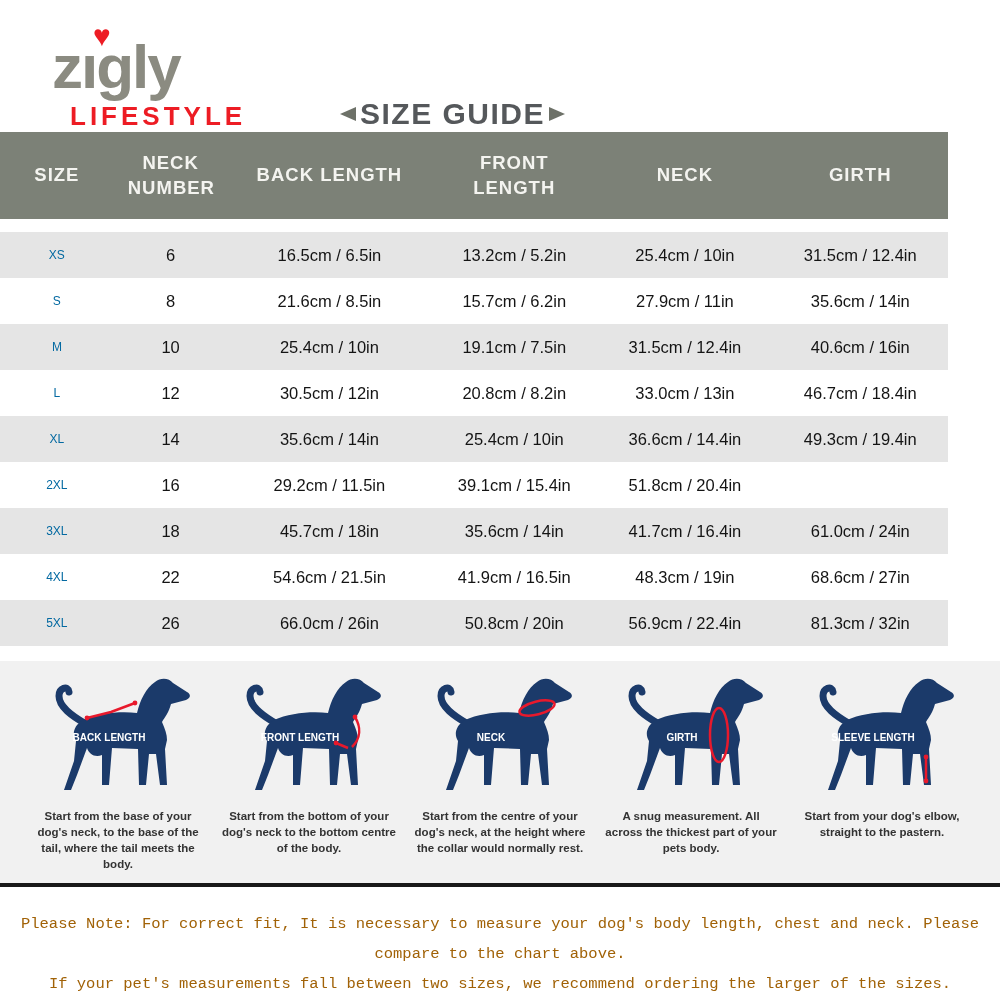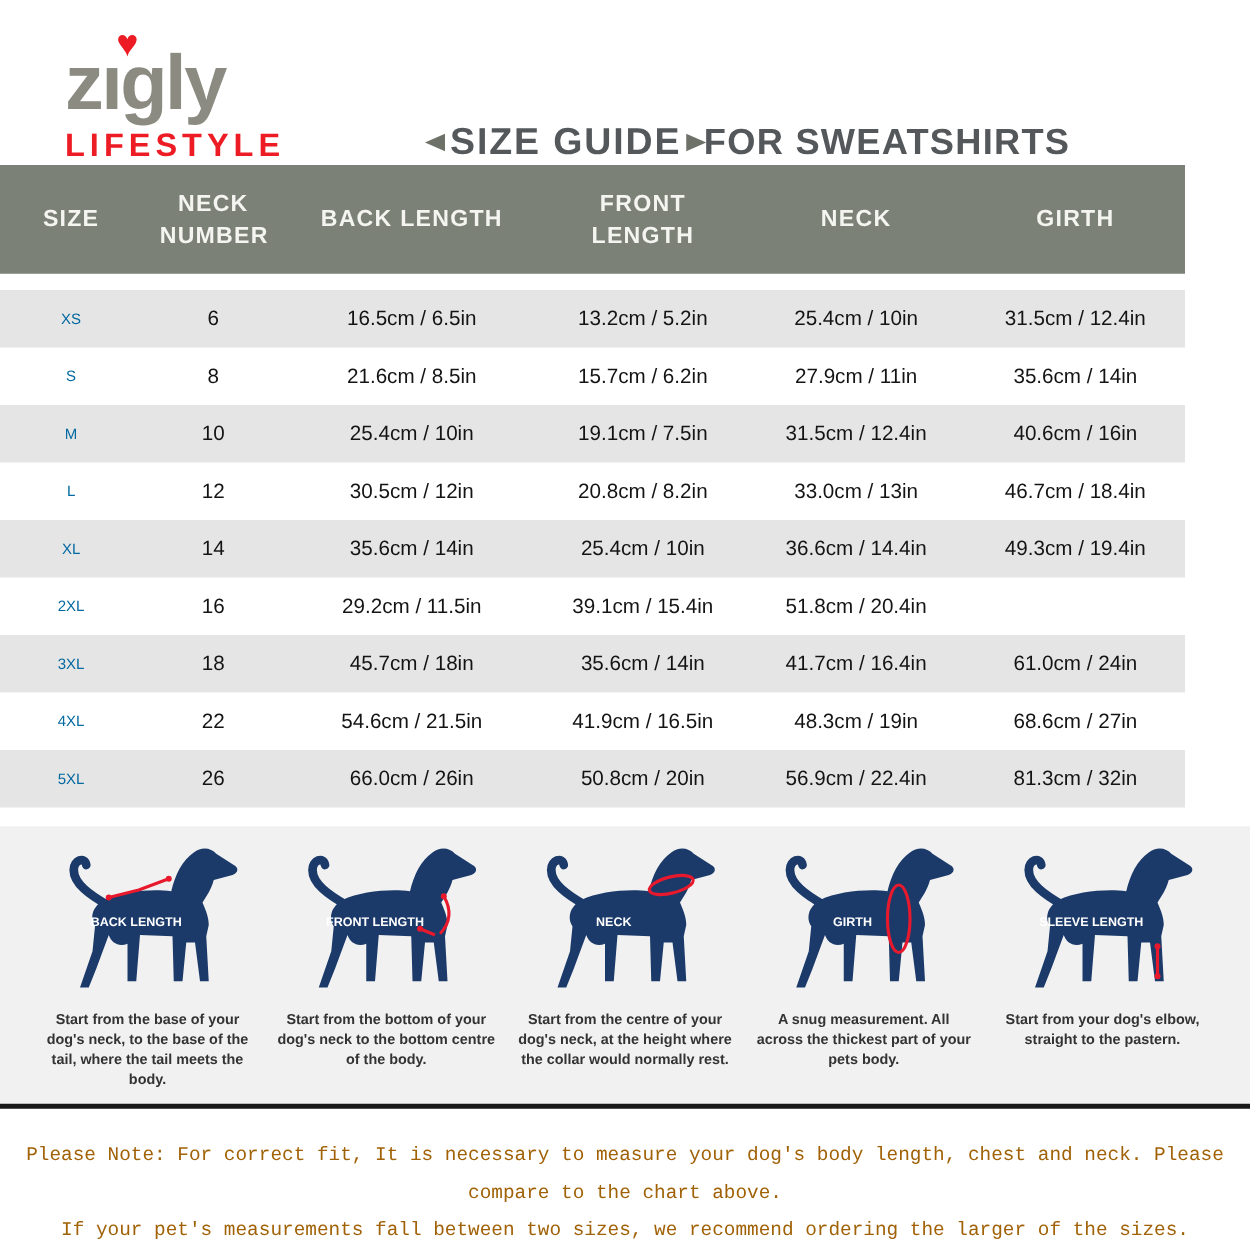--- a/index.html
+++ b/index.html
@@ -16,21 +16,21 @@
   *{margin:0;padding:0;box-sizing:border-box;}
   body{font-family:"Liberation Sans",sans-serif;background:#fff;}
   .page{width:1000px;height:1000px;background:#fff;overflow:hidden;}
 
   
   .header{height:132px;display:flex;align-items:flex-end;}
   .logo{margin:22px 0 0 52px;width:250px;flex:0 0 auto;}
   .logo-word{position:relative;display:inline-block;font-weight:900;font-size:62px;
     letter-spacing:-2px;color:var(--c-logo);line-height:1.05;}
   .logo-heart{position:absolute;left:41px;top:-14px;font-size:30px;color:var(--c-accent);}
-  .logo-sub{font-weight:800;font-size:26px;letter-spacing:4px;color:var(--c-accent);margin-top:2px;}
+  .logo-sub{font-weight:800;font-size:26px;letter-spacing:4px;color:var(--c-accent);margin-top:2px;margin-left:18px;}
   .titlebox{flex:1;margin:34px 36px 0 40px;display:flex;flex-direction:row;}
   .arrow-row{display:flex;align-items:center;height:36px;}
   .arrow-line{flex:1;height:2px;background:var(--c-arrow);position:relative;}
   .arrow-line.left::before{content:"";position:absolute;left:-2px;top:-6px;
     border-right:16px solid var(--c-arrow);border-top:7px solid transparent;border-bottom:7px solid transparent;}
   .arrow-line.right::after{content:"";position:absolute;right:-2px;top:-6px;
     border-left:16px solid var(--c-arrow);border-top:7px solid transparent;border-bottom:7px solid transparent;}
   .title-main{font-size:30px;font-weight:700;color:var(--c-title);letter-spacing:1.5px;
     padding:0 18px;white-space:nowrap;}
   .title-sub{font-size:29px;font-weight:700;color:var(--c-title);letter-spacing:1px;
@@ -72,21 +72,20 @@
         <span class="logo-heart">♥</span>
       </span>
       <div class="logo-sub">LIFESTYLE</div>
     </div>
     <div class="titlebox">
       <div class="arrow-row">
         <div class="arrow-line left"></div>
         <div class="title-main">SIZE GUIDE</div>
         <div class="arrow-line right"></div>
       </div>
-      <div class="title-sub">FOR SWEATSHIRTS</div>
     </div>
   </div>
 
   <div class="size-table">
     <div class="t-row t-head" id="table-head">
         <div class="t-cell">SIZE</div>
         <div class="t-cell">NECK NUMBER</div>
         <div class="t-cell">BACK LENGTH</div>
         <div class="t-cell">FRONT LENGTH</div>
         <div class="t-cell">NECK</div>

